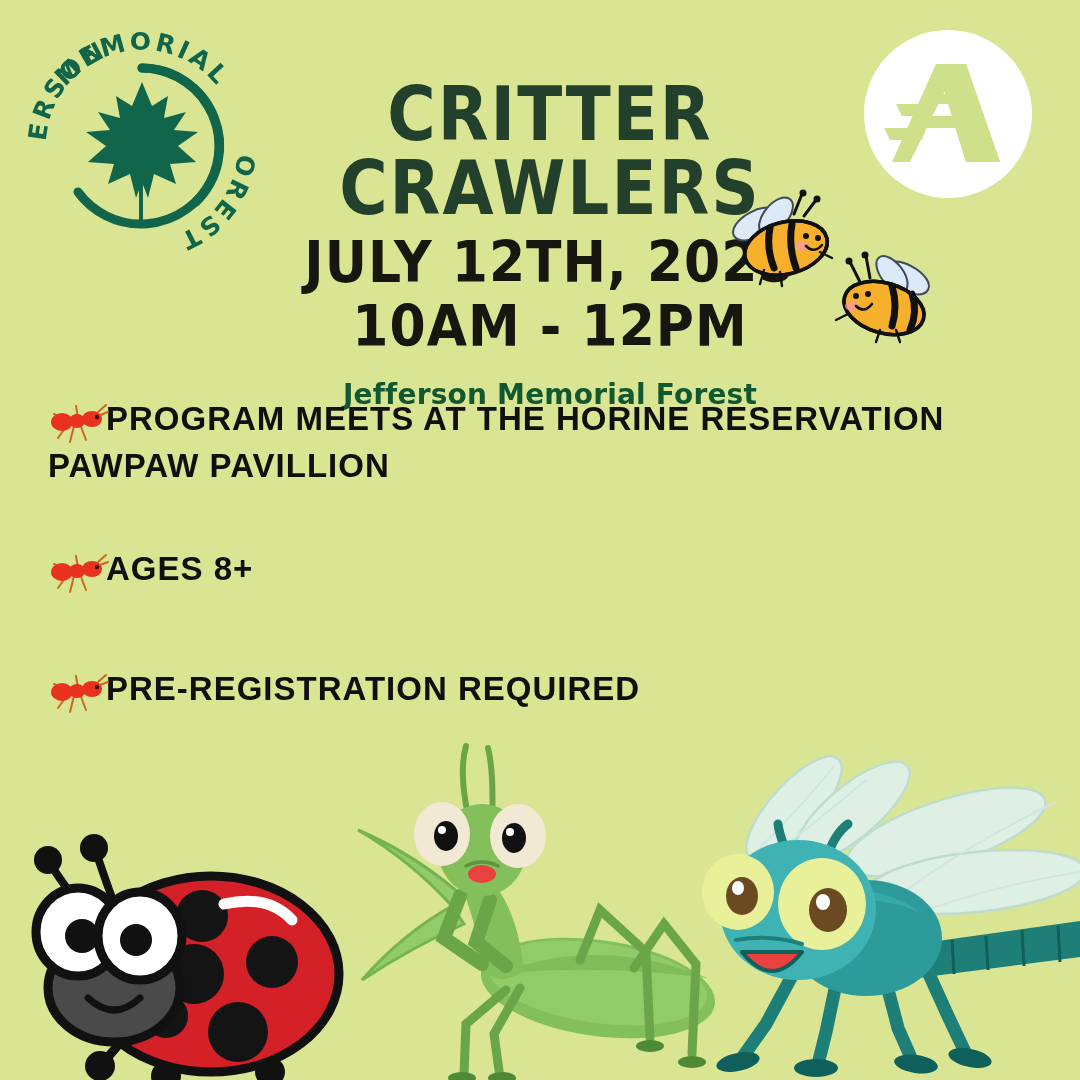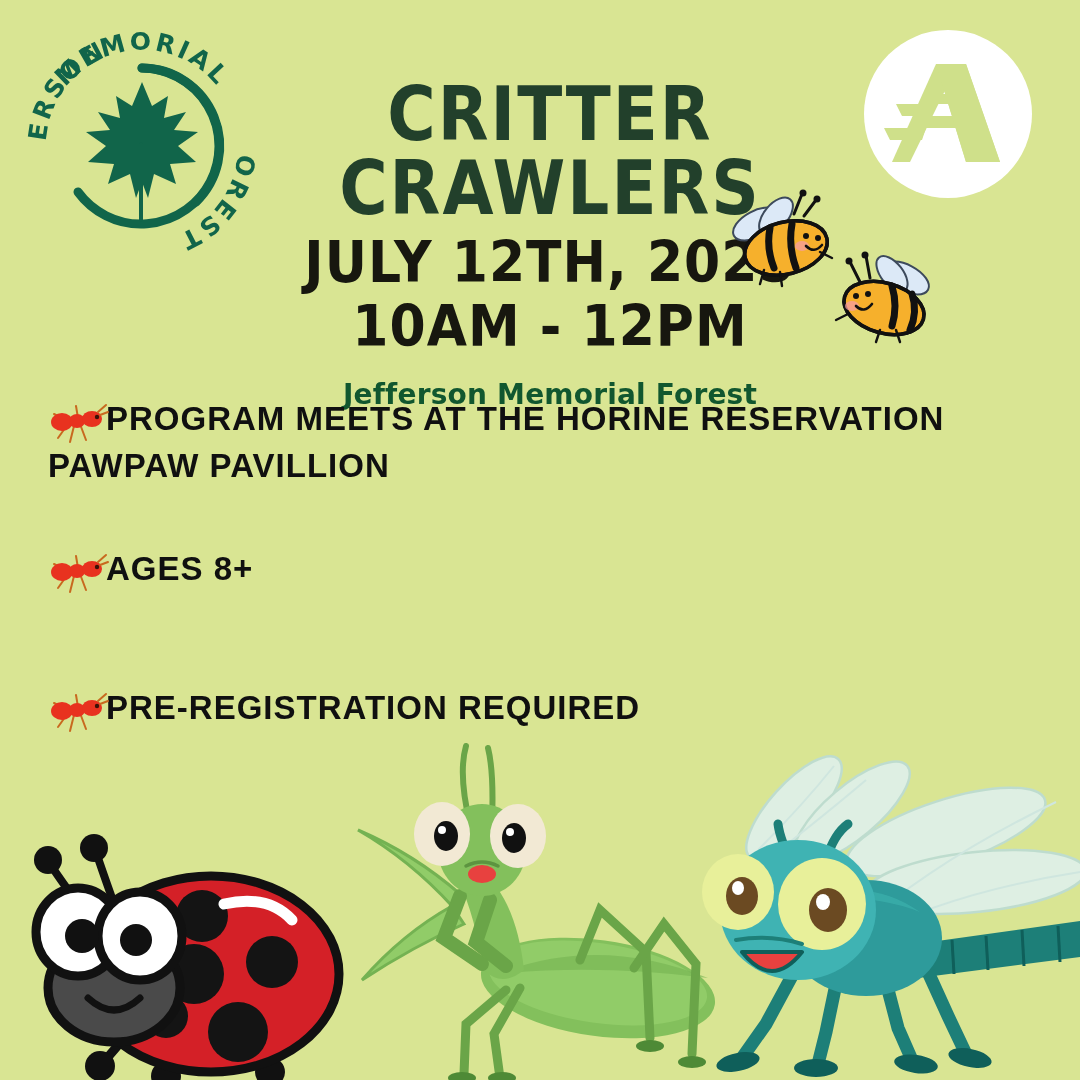--- a/index.html
+++ b/index.html
@@ -84,21 +84,21 @@
     font-family:Liberation Sans, sans-serif;
     font-weight:700;
     font-size:33px;
     letter-spacing:1px;
     color:#101010;
     line-height:1.42;
     transform:scaleY(1.06);
     transform-origin:left top;
   }
   .b2 { margin-top:56px; }
-  .b3 { margin-top:92px; }
+  .b3 { margin-top:73px; }
 
   
   .critter { position:absolute; }
   .critter svg { display:block; width:100%; height:100%; }
   .ladybug  { left:6px;   top:826px; width:340px; height:256px; }
   .mantis   { left:348px; top:738px; width:372px; height:344px; }
   .dragonfly{ left:676px; top:740px; width:412px; height:342px; }
 </style>
 </head>
 <body>

